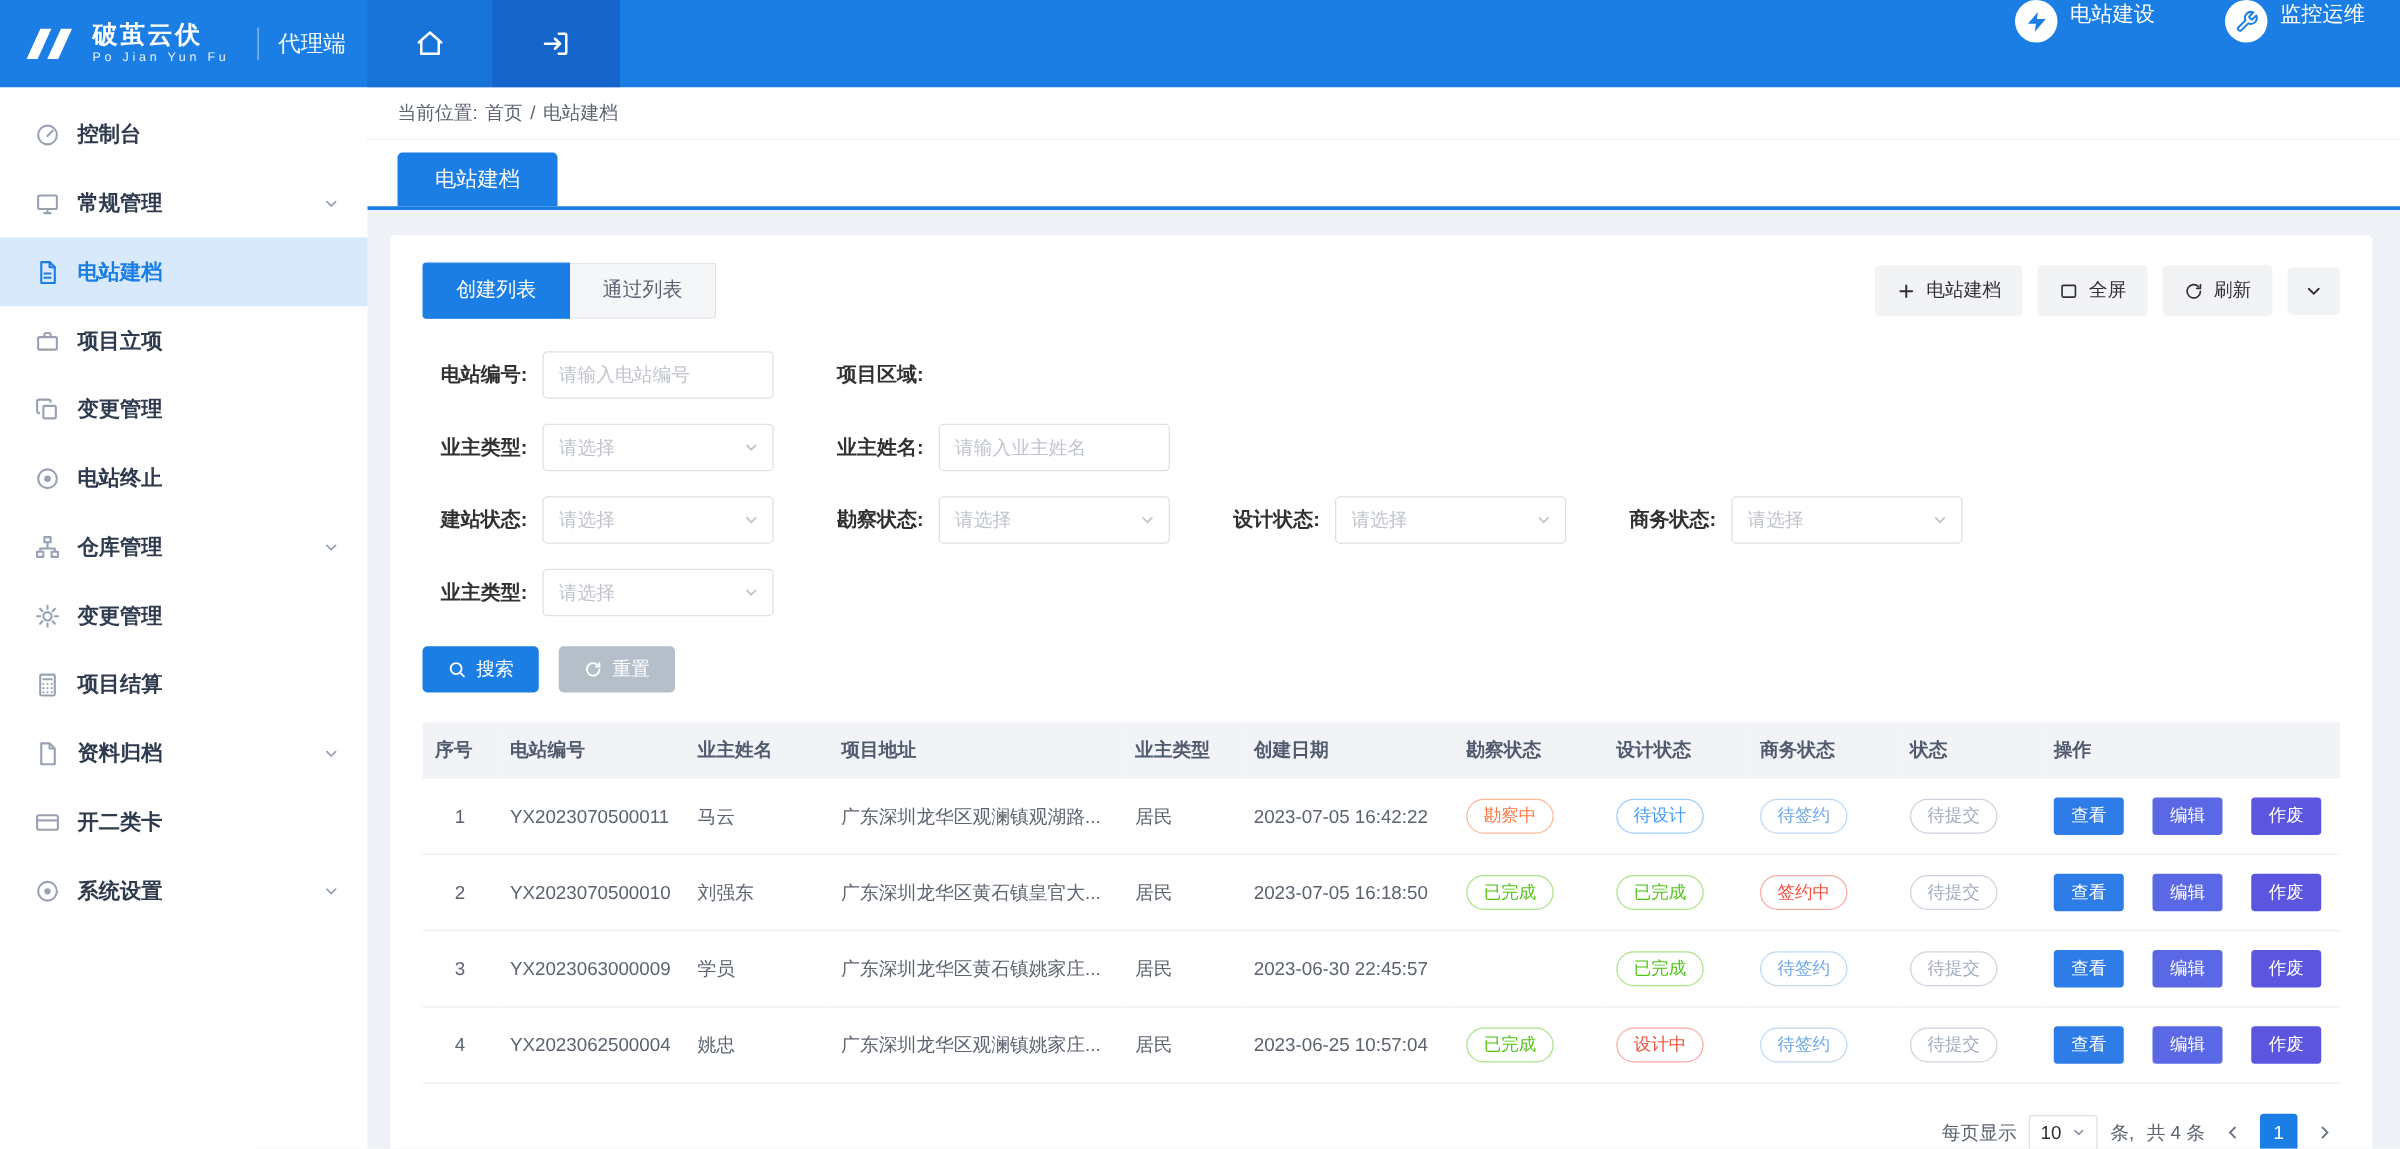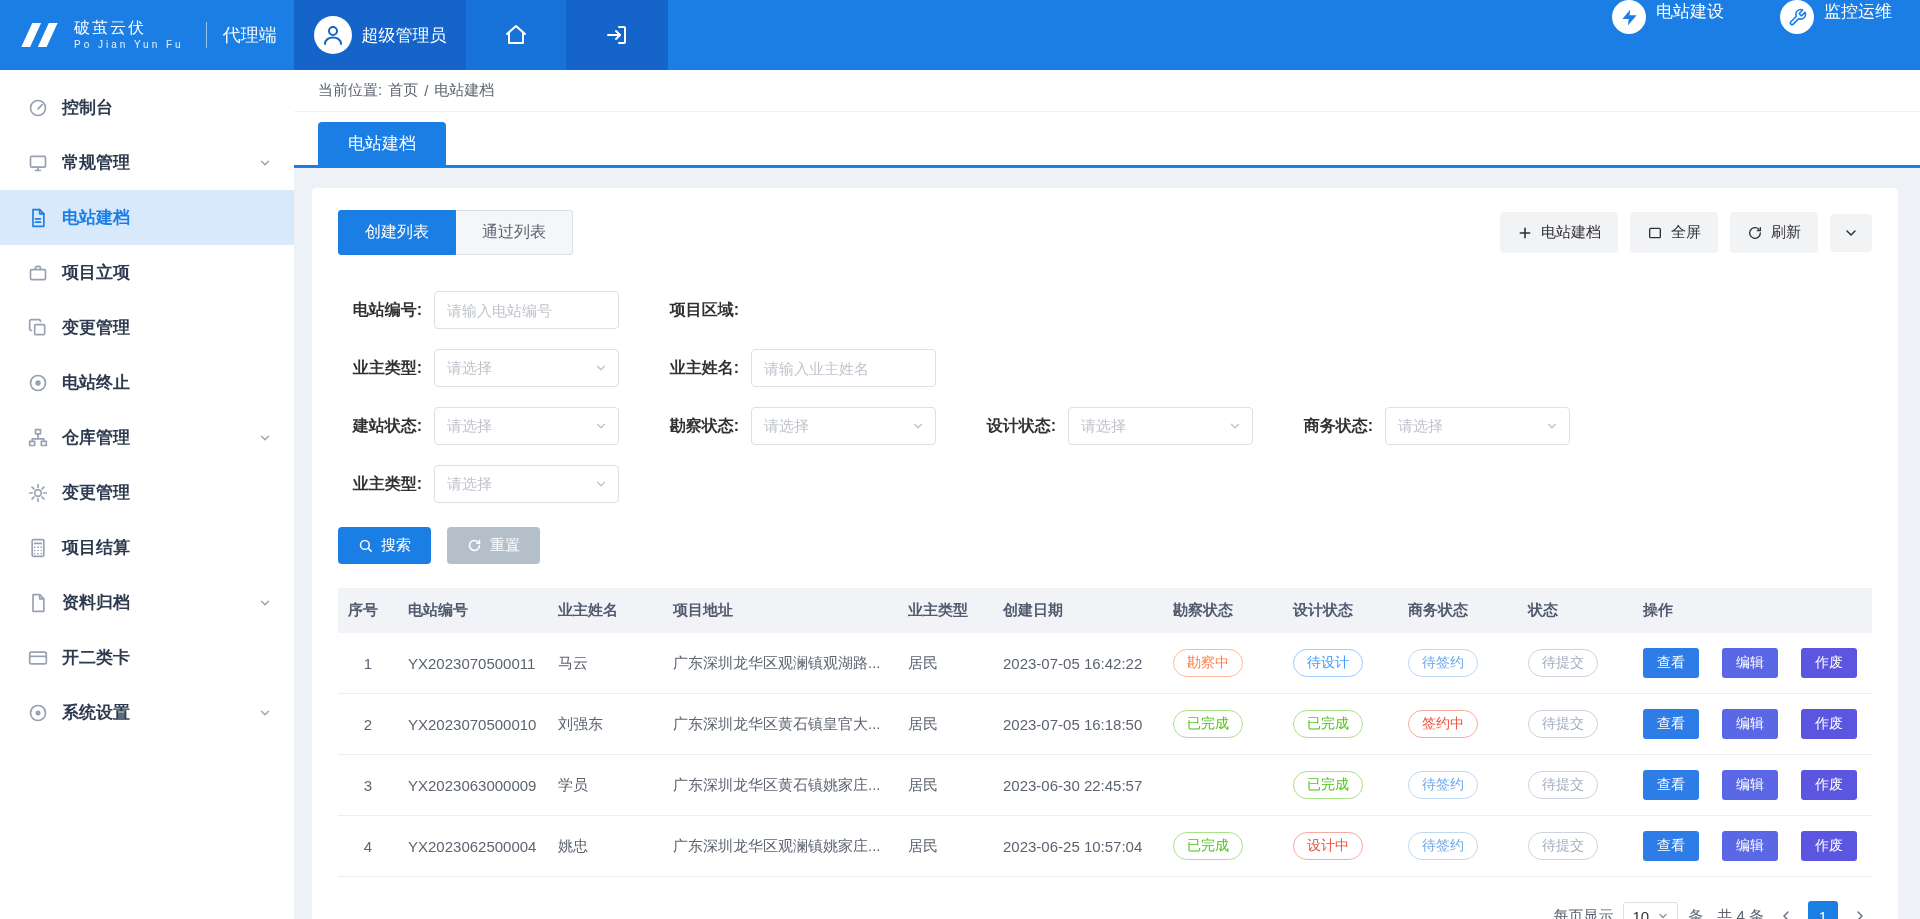--- a/index.html
+++ b/index.html
@@ -10,21 +10,21 @@
     background:#eef1f5;color:#333;
   }
   svg{display:block}
   .app{display:flex;flex-direction:column;height:100%}
 
   
   .topbar{height:70px;flex:none;background:#1a7ee5;display:flex;align-items:stretch;color:#fff}
   .brand{width:294px;flex:none;display:flex;align-items:center;padding-left:18px;gap:12px}
   .brand-logo svg{width:44px;height:34px}
   .brand-text{display:flex;flex-direction:column;line-height:1.05}
-  .brand-title{font-size:16px;font-weight:400;letter-spacing:2px}
+  .brand-title{font-size:20px;font-weight:700;letter-spacing:2px}
   .brand-sub{font-size:10px;letter-spacing:3px;opacity:.9;margin-top:3px}
   .brand-divider{width:1px;height:26px;background:rgba(255,255,255,.55);margin:0 4px 0 10px}
   .brand-portal{font-size:18px;opacity:.95}
   .hseg{height:100%;display:flex;align-items:center;justify-content:center;gap:10px;cursor:pointer}
   .seg-user{width:172px;background:#1464c9}
   .seg-home{width:100px;background:#1873d8}
   .seg-logout{width:102px;background:#1464c9}
   .hseg-label{font-size:17px}
   .avatar{width:38px;height:38px;border-radius:50%;background:#fff;color:#1464c9;display:flex;align-items:center;justify-content:center}
   .avatar svg{width:24px;height:24px}
@@ -58,21 +58,21 @@
   .card-head{display:flex;align-items:center;justify-content:space-between}
   .list-tabs{display:flex}
   .ltab{border:1px solid #1a7ee5;background:#1a7ee5;color:#fff;font-size:16px;padding:11px 26px;cursor:pointer;border-radius:3px 0 0 3px;font-family:inherit}
   .ltab + .ltab{border:1px solid #dcdfe6;background:#f5f6f8;color:#5c6470;border-radius:0 3px 3px 0;border-left:none}
   .head-actions{display:flex;align-items:center;gap:12px}
   .hbtn{display:flex;align-items:center;gap:8px;background:#f2f3f5;border:none;border-radius:4px;padding:11px 17px;font-size:15px;color:#303133;cursor:pointer;font-family:inherit}
   .hbtn svg{width:16px;height:16px;color:#303133}
   .hbtn-sm{padding:11px 13px}
 
   
-  .filters{margin-top:36px}
+  .filters{margin-top:26px}
   .frow{display:flex;align-items:center;margin-bottom:20px}
   .fgroup{display:flex;align-items:center;margin-right:36px}
   .flabel{width:84px;text-align:right;font-size:16px;font-weight:700;color:#303133;margin-right:12px;flex:none;white-space:nowrap}
   .finput{width:185px;height:38px;border:1px solid #dcdfe6;border-radius:4px;padding:0 12px;font-size:15px;color:#333;outline:none;font-family:inherit}
   .finput::placeholder{color:#c0c4cc}
   .fselect,.fdate{width:185px;height:38px;border:1px solid #dcdfe6;border-radius:4px;padding:0 10px 0 12px;display:flex;align-items:center;justify-content:space-between;cursor:pointer;background:#fff}
   .fselect .ph,.fdate .ph{color:#c0c4cc;font-size:15px;white-space:nowrap;overflow:hidden}
   .fselect svg,.fdate svg{width:14px;height:14px;color:#c0c4cc;flex:none}
   .fdate{width:300px}
   .sel-multi{display:flex;gap:12px}
@@ -123,29 +123,20 @@
           </svg>
       </span>
       <span class="brand-text">
         <span class="brand-title">破茧云伏</span>
         <span class="brand-sub">Po Jian Yun Fu</span>
       </span>
       <span class="brand-divider"></span>
       <span class="brand-portal">代理端</span>
     </div>
 
-    <div class="hseg seg-user">
-      <span class="avatar">
-        <svg viewBox="0 0 24 24" fill="none" stroke="currentColor" stroke-width="2" stroke-linecap="round">
-            <circle cx="12" cy="8" r="4"></circle>
-            <path d="M4 21c0-4.2 3.8-6.5 8-6.5s8 2.3 8 6.5"></path>
-          </svg>
-      </span>
-      <span class="hseg-label">超级管理员</span>
-    </div>
 
     <div class="hseg seg-home">
       <svg class="white-ic" viewBox="0 0 24 24" fill="none" stroke="#fff" stroke-width="2" stroke-linecap="round" stroke-linejoin="round">
           <path d="M3 11 L12 3 l9 8"></path>
           <path d="M5 10v10h14V10"></path>
         </svg>
     </div>
 
     <div class="hseg seg-logout">
       <svg class="white-ic" viewBox="0 0 24 24" fill="none" stroke="#fff" stroke-width="2" stroke-linecap="round" stroke-linejoin="round">

